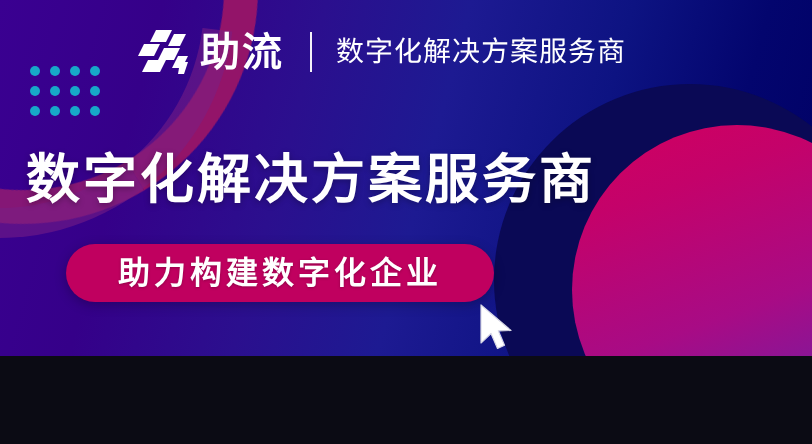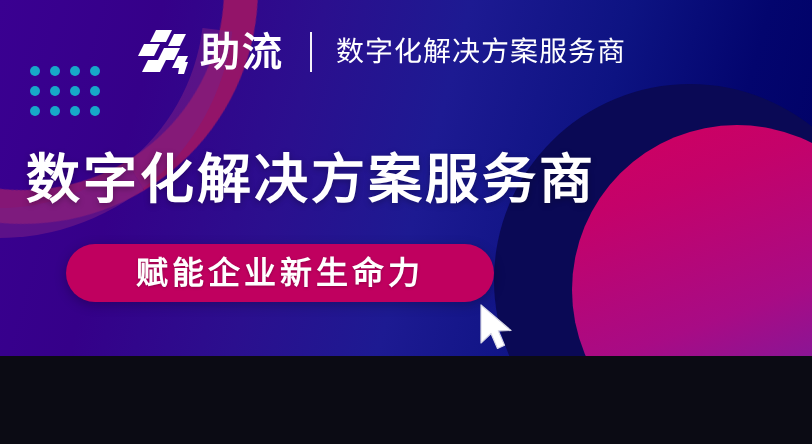--- a/index.html
+++ b/index.html
@@ -211,21 +211,21 @@
       </svg>
     </span>
     <span class="logo-word">助流</span>
     <span class="logo-divider"></span>
     <span class="logo-tagline">数字化解决方案服务商</span>
   </div>
 
   <div class="headline">数字化解决方案服务商</div>
 
   <div class="pill">
-    <span class="pill-label">赋能企业新生命力</span>
+    <span class="pill-label">助力构建数字化企业</span>
   </div>
 
   <div class="cursor">
     <svg width="42" height="50" viewBox="0 0 42 50" xmlns="http://www.w3.org/2000/svg">
       <path d="M3 2 L3 40 L13 30.5 L19.5 45.5 L26.5 42.3 L20.3 27.8 L33 27.5 Z" fill="#ffffff" stroke="#d9d9e6" stroke-width="1.2" stroke-linejoin="round"></path>
     </svg>
   </div>
 
 </div>
 

